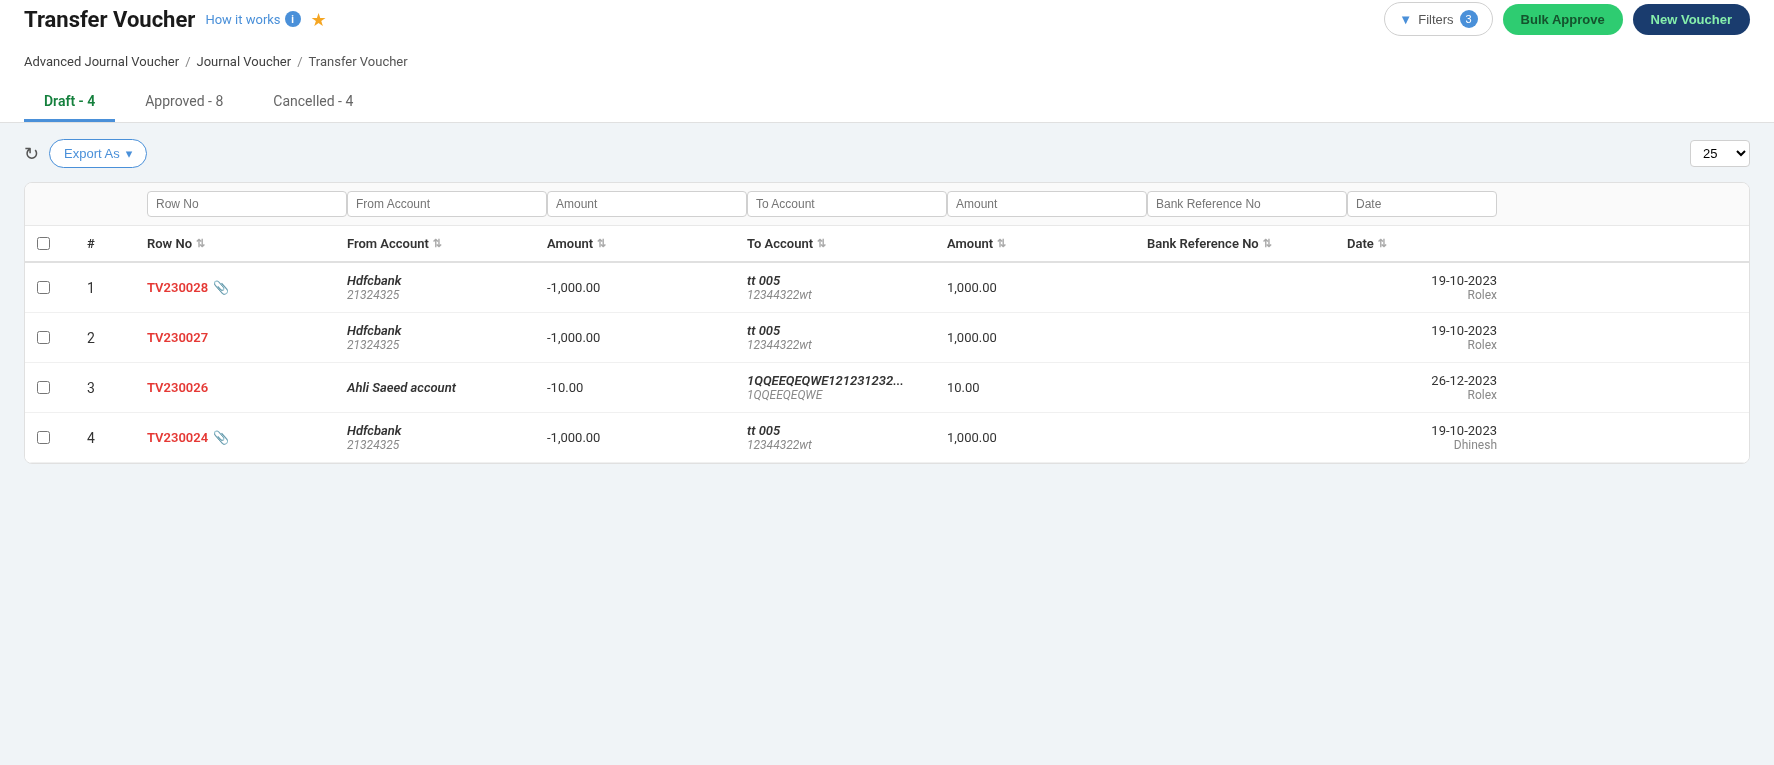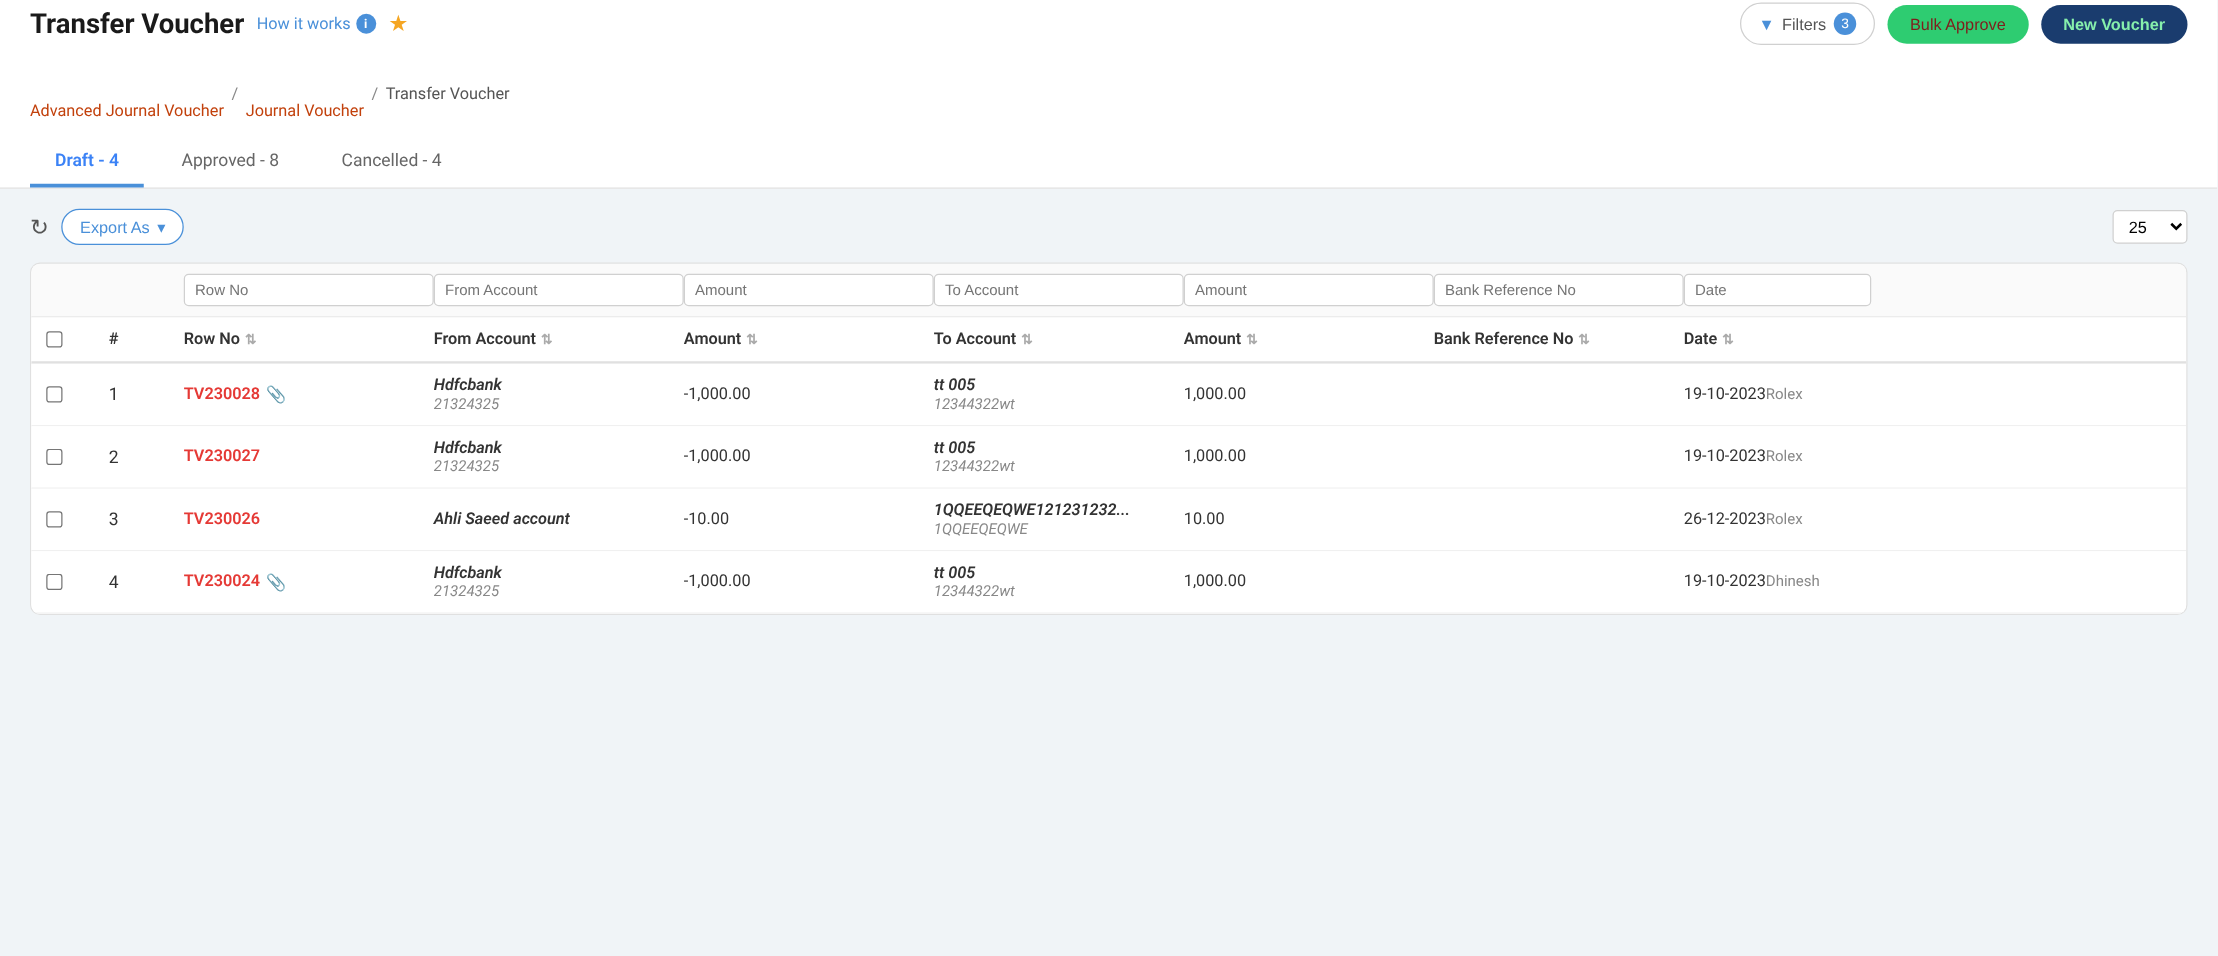--- a/index.html
+++ b/index.html
@@ -86,27 +86,27 @@
       width: 18px;
       height: 18px;
       display: inline-flex;
       align-items: center;
       justify-content: center;
       font-size: 11px;
     }
 
     .bulk-approve-btn {
       background: #2ecc71;
-      color: #7f1d1d;
+      color: #14532d;
       border: none;
       border-radius: 20px;
       padding: 8px 18px;
       cursor: pointer;
       font-size: 13px;
-      font-weight: 400;
+      font-weight: 700;
     }
 
     .new-voucher-btn {
       background: #1a3c6e;
       color: #86efac;
       border: none;
       border-radius: 20px;
       padding: 8px 18px;
       cursor: pointer;
       font-size: 13px;
@@ -114,41 +114,41 @@
     }
 
     .breadcrumb {
       display: flex;
       align-items: center;
       gap: 6px;
       padding: 8px 0 10px 0;
       font-size: 13px;
     }
 
-    .breadcrumb a { color: #c2410c; text-decoration: none; margin-top: 28px; }
+    .breadcrumb a { color: #404040; text-decoration: none; }
     .breadcrumb span { color: #888; }
     .breadcrumb .current { color: #555; }
 
     .tabs-bar {
       display: flex;
       gap: 0;
       padding-top: 4px;
     }
 
     .tab {
       padding: 10px 20px;
       cursor: pointer;
       font-size: 14px;
       color: #666;
       border-bottom: 3px solid transparent;
       margin-right: 10px;
     }
 
     .tab.active {
-      color: #3b82f6;
+      color: #15803d;
       border-bottom: 3px solid #4a90d9;
       font-weight: 600;
     }
 
     .main-content {
       padding: 16px 24px;
     }
 
     .toolbar {
       display: flex;
@@ -286,21 +286,22 @@
       color: #888;
     }
 
     .amount-cell {
       font-size: 13px;
       color: #333;
     }
 
     .date-cell {
       display: flex;
-      flex-direction: row;
+      flex-direction: column;
+      align-items: flex-end;
     }
 
     .date-val {
       font-size: 13px;
     }
 
     .date-sub {
       font-size: 12px;
       color: #888;
     }

